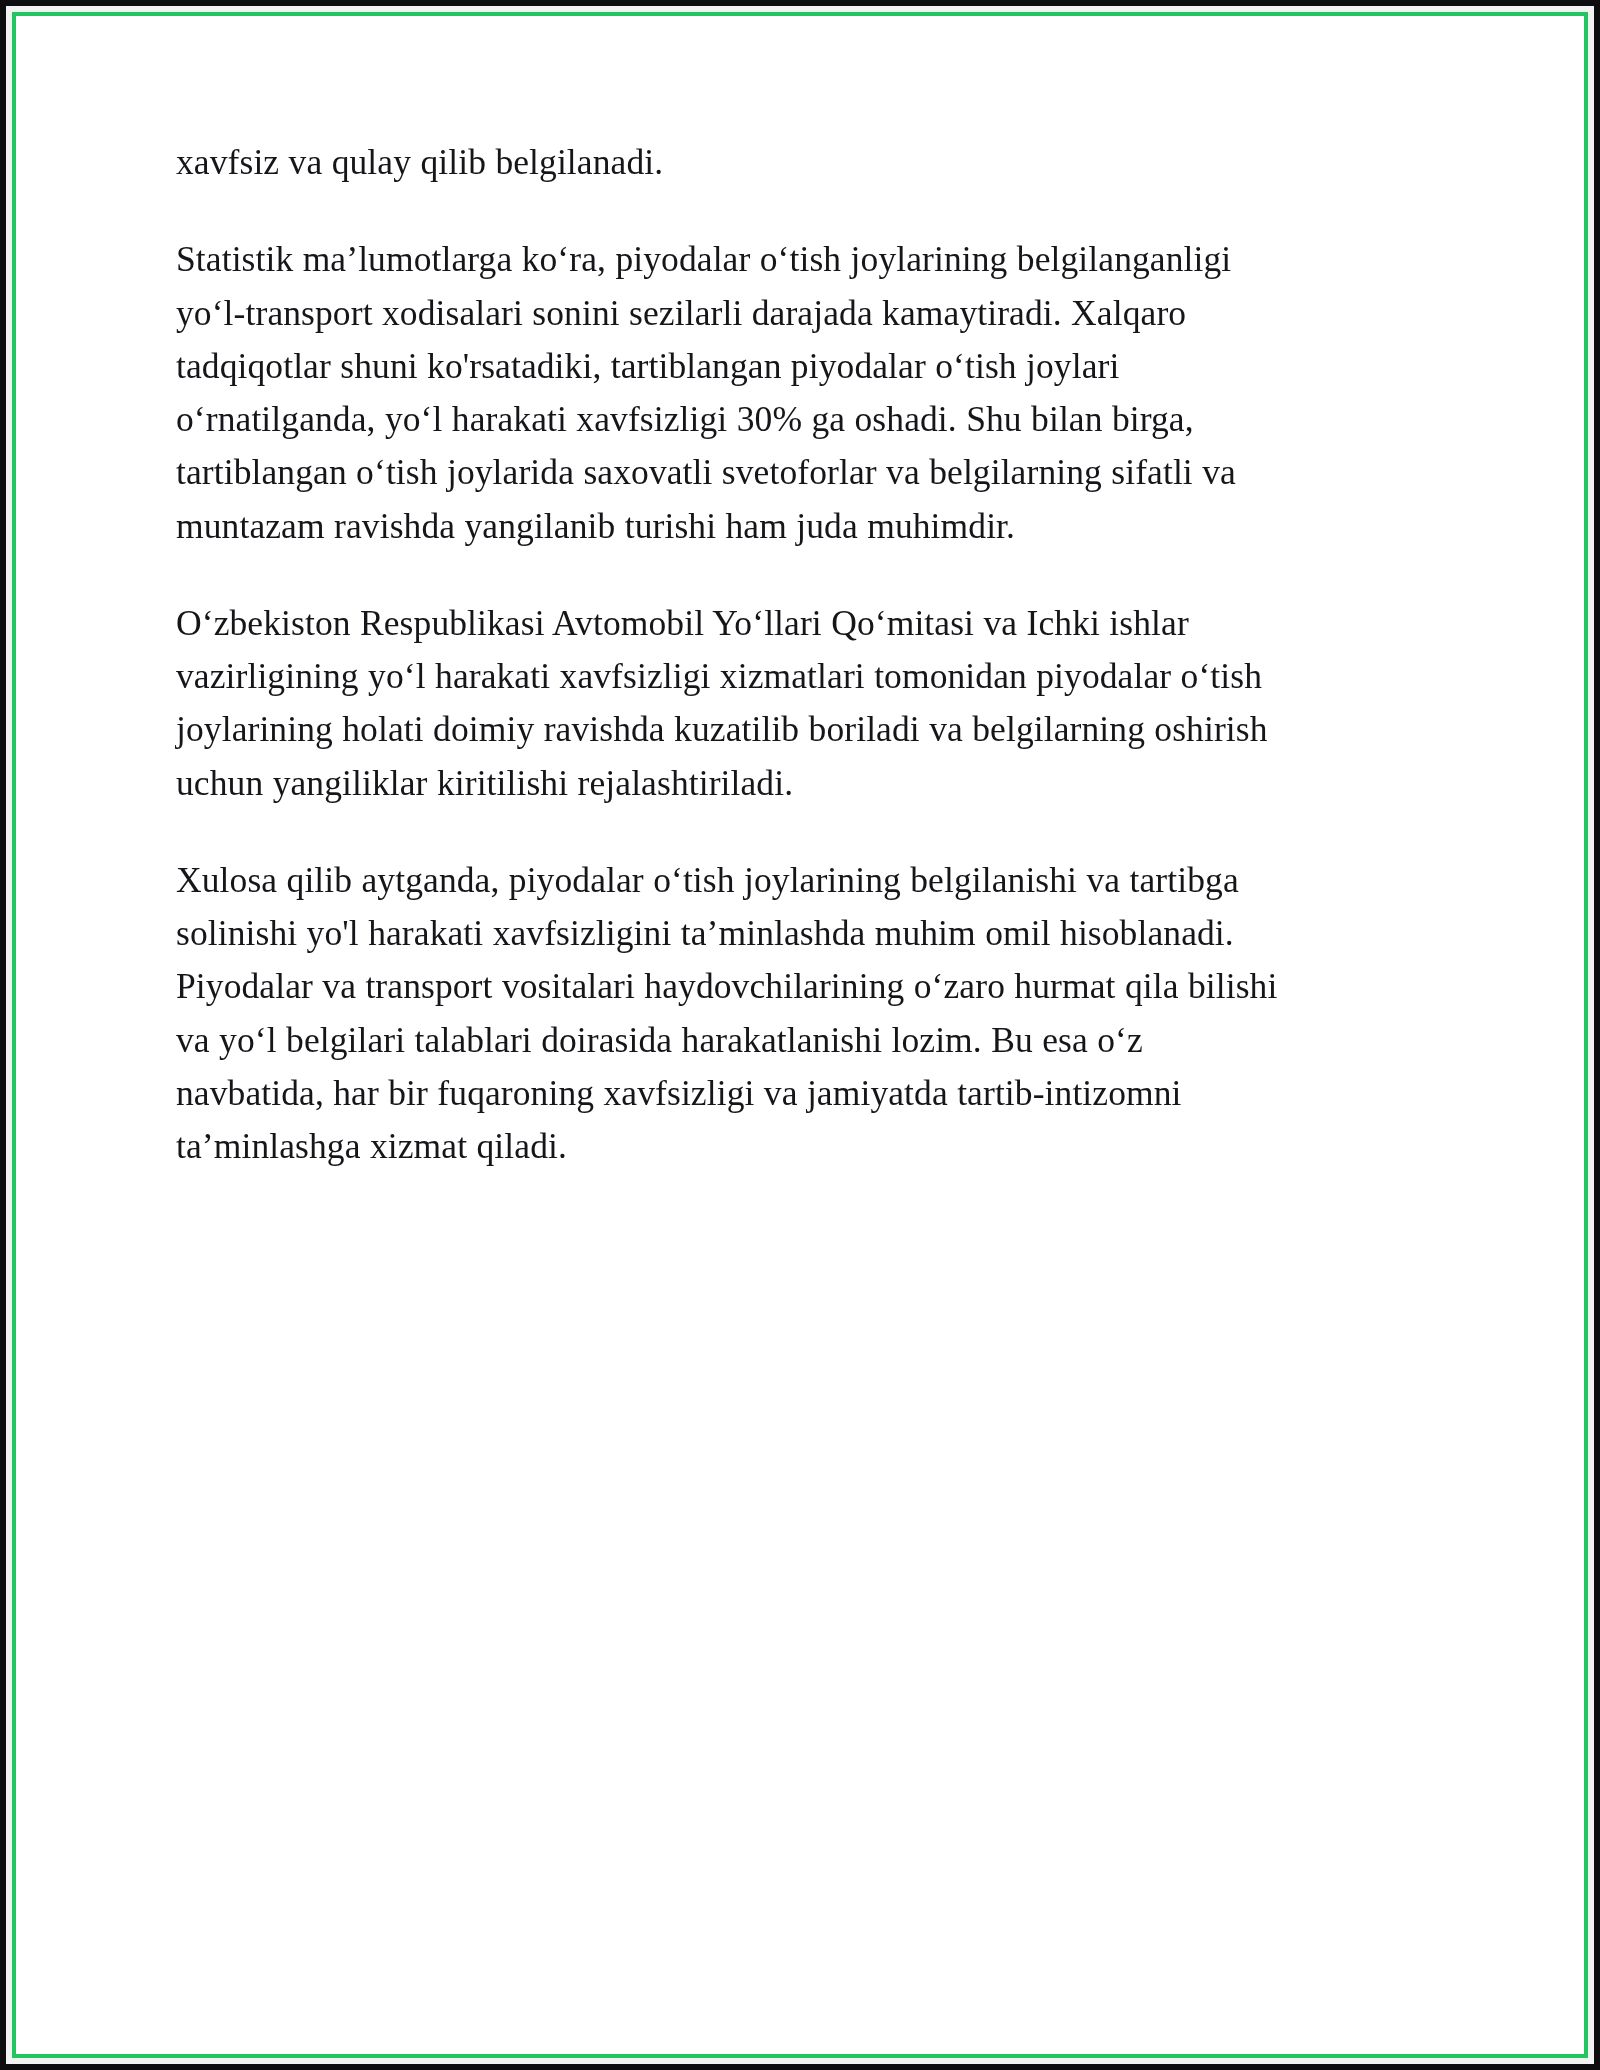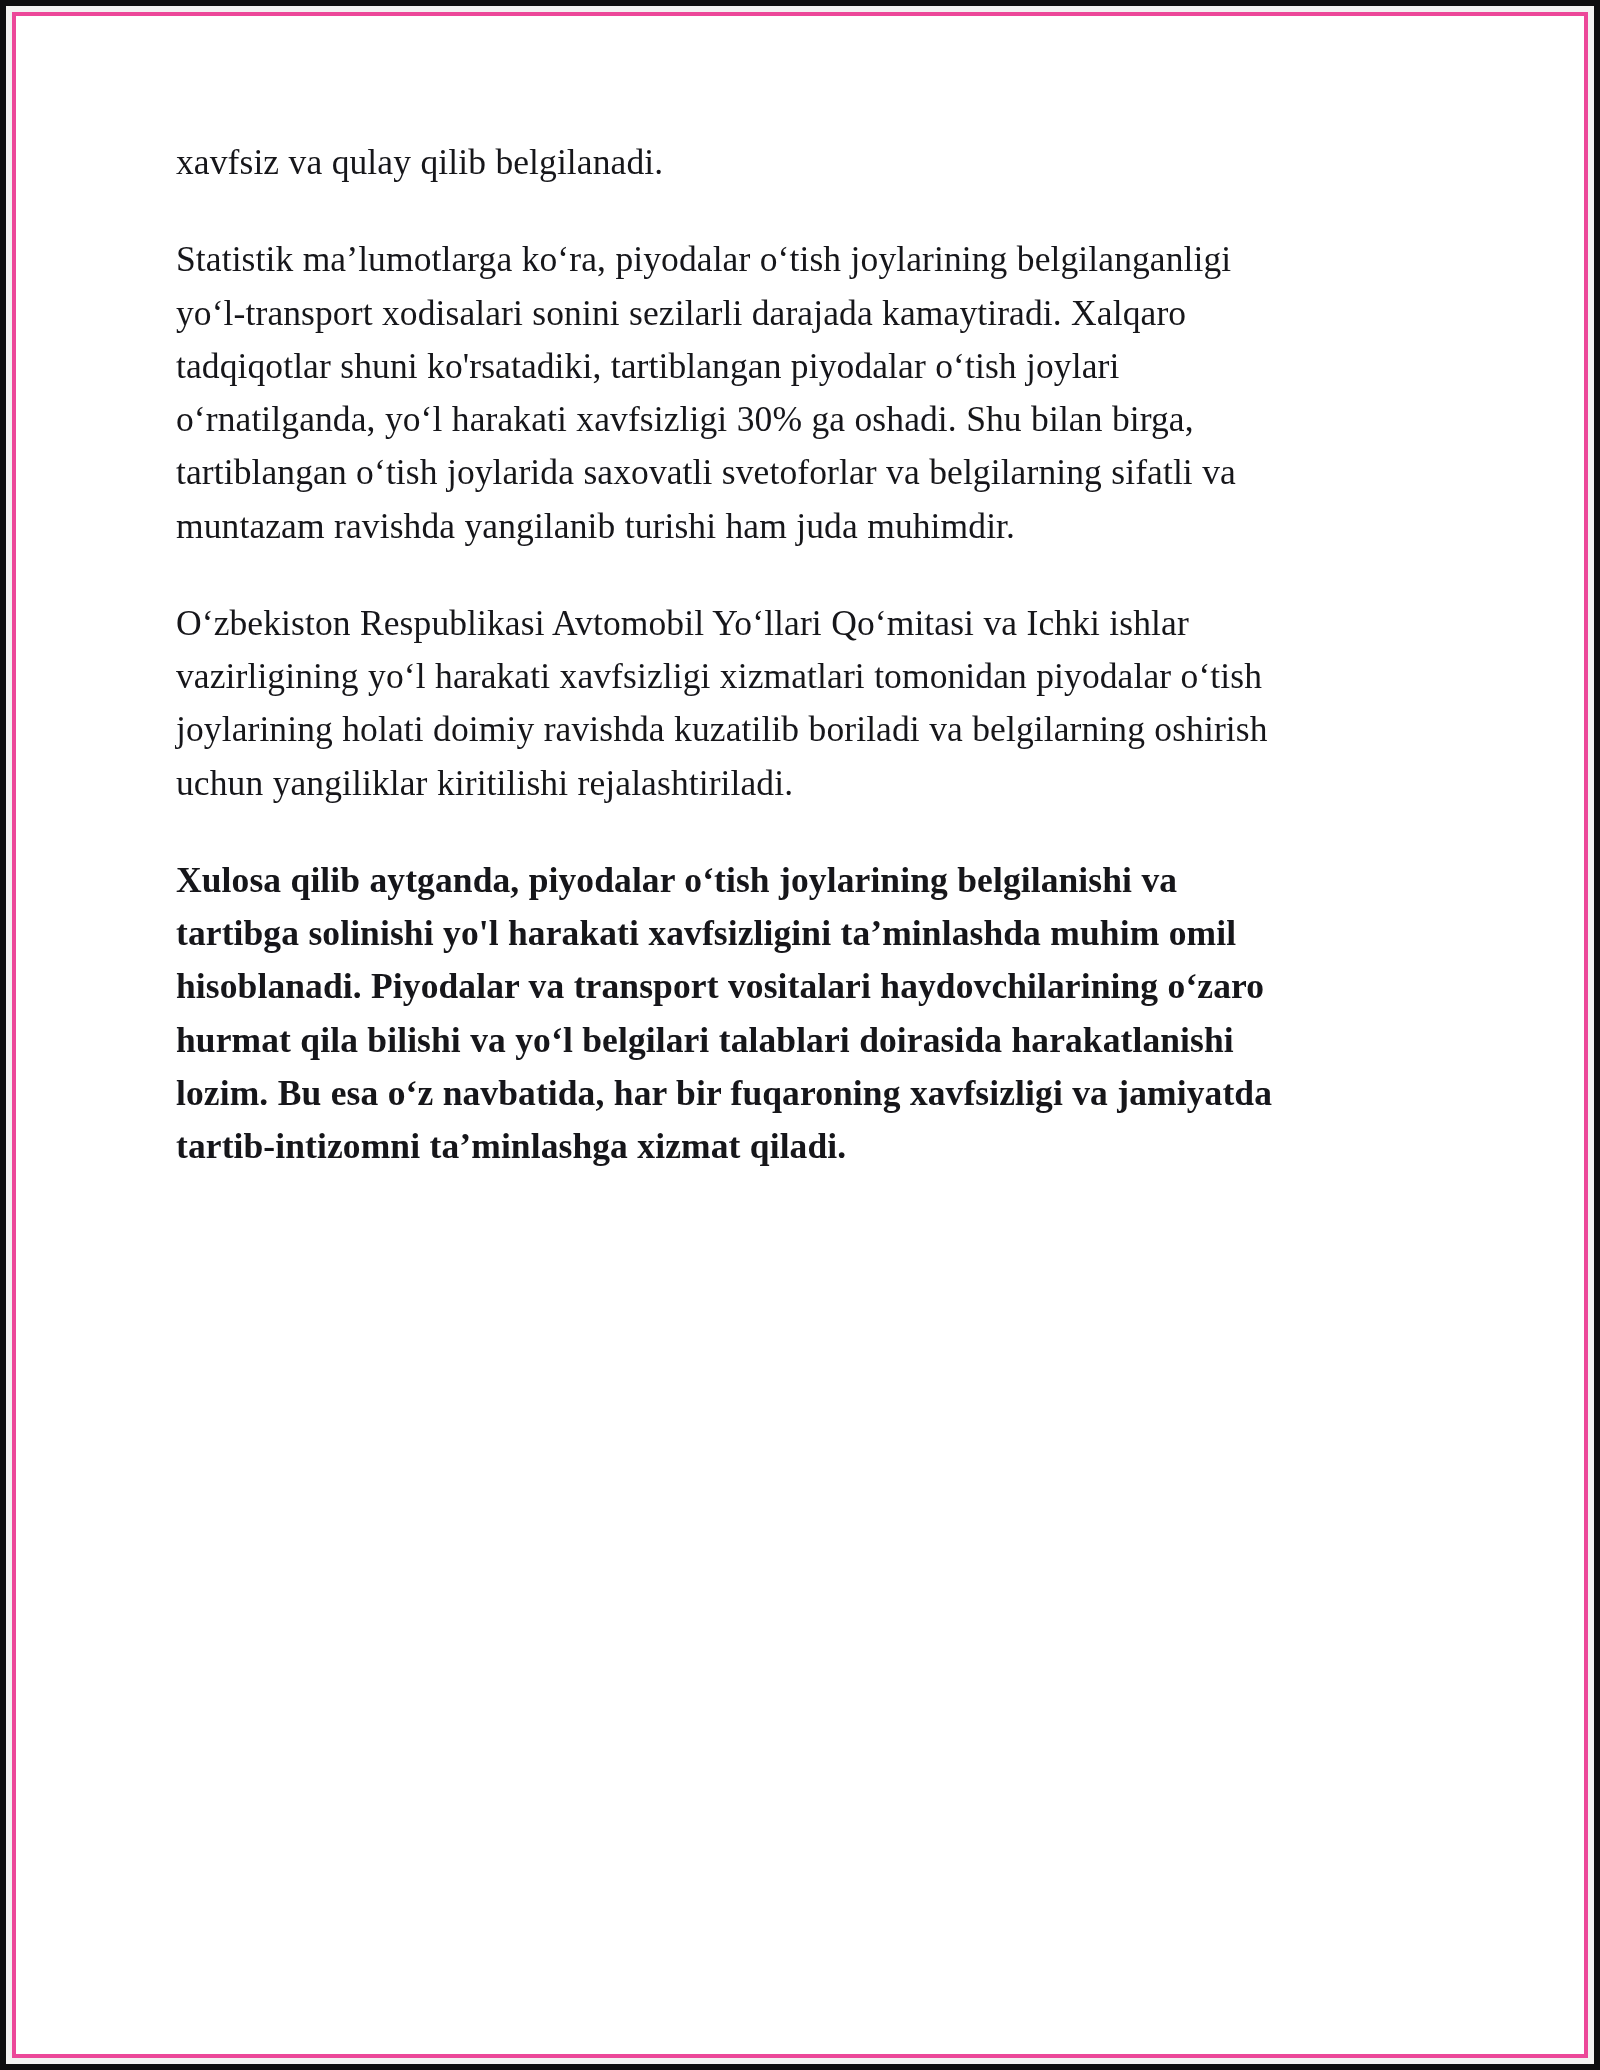--- a/index.html
+++ b/index.html
@@ -26,21 +26,21 @@
     box-sizing: border-box;
     width: 100%;
     height: 100%;
     background: #f2f2f2;
     padding: 6px;
   }
   .page-rule {
     box-sizing: border-box;
     width: 100%;
     height: 100%;
-    border: 4px solid #ec4899;
+    border: 4px solid #22c55e;
     background: #c4b5fd;
   }
 
   
   .sheet {
     box-sizing: border-box;
     width: 100%;
     height: 100%;
     background: #ffffff;
     padding: 120px 135px 0 160px;
@@ -54,21 +54,20 @@
     margin: 0 0 44px 0;
     font-size: 35.5px;
     line-height: 1.50;
     color: #16161a;
     text-align: left;
     letter-spacing: 0.1px;
     word-spacing: 0.4px;
   }
   .para:last-child {
     margin-bottom: 0;
-    font-weight: bold;
   }
 </style>
 </head>
 <body>
 
 <div class="page-frame">
   <div class="page-frame-gap">
     <div class="page-rule">
       <div class="sheet">
         <div class="doc-body">

